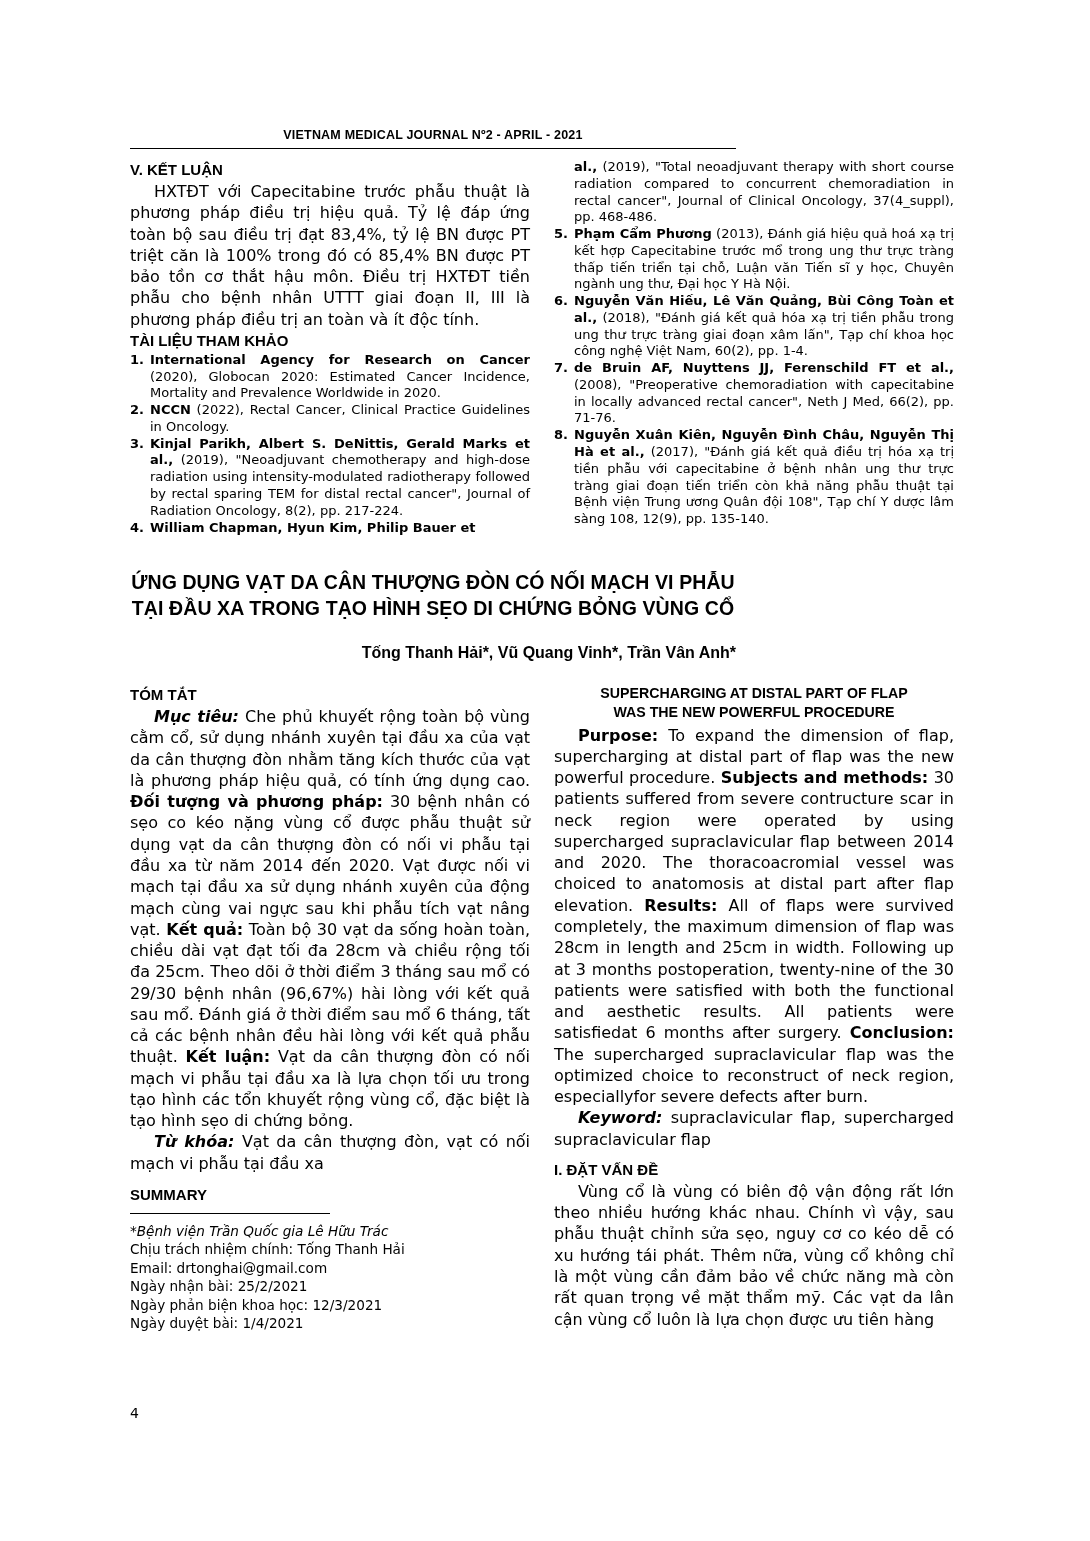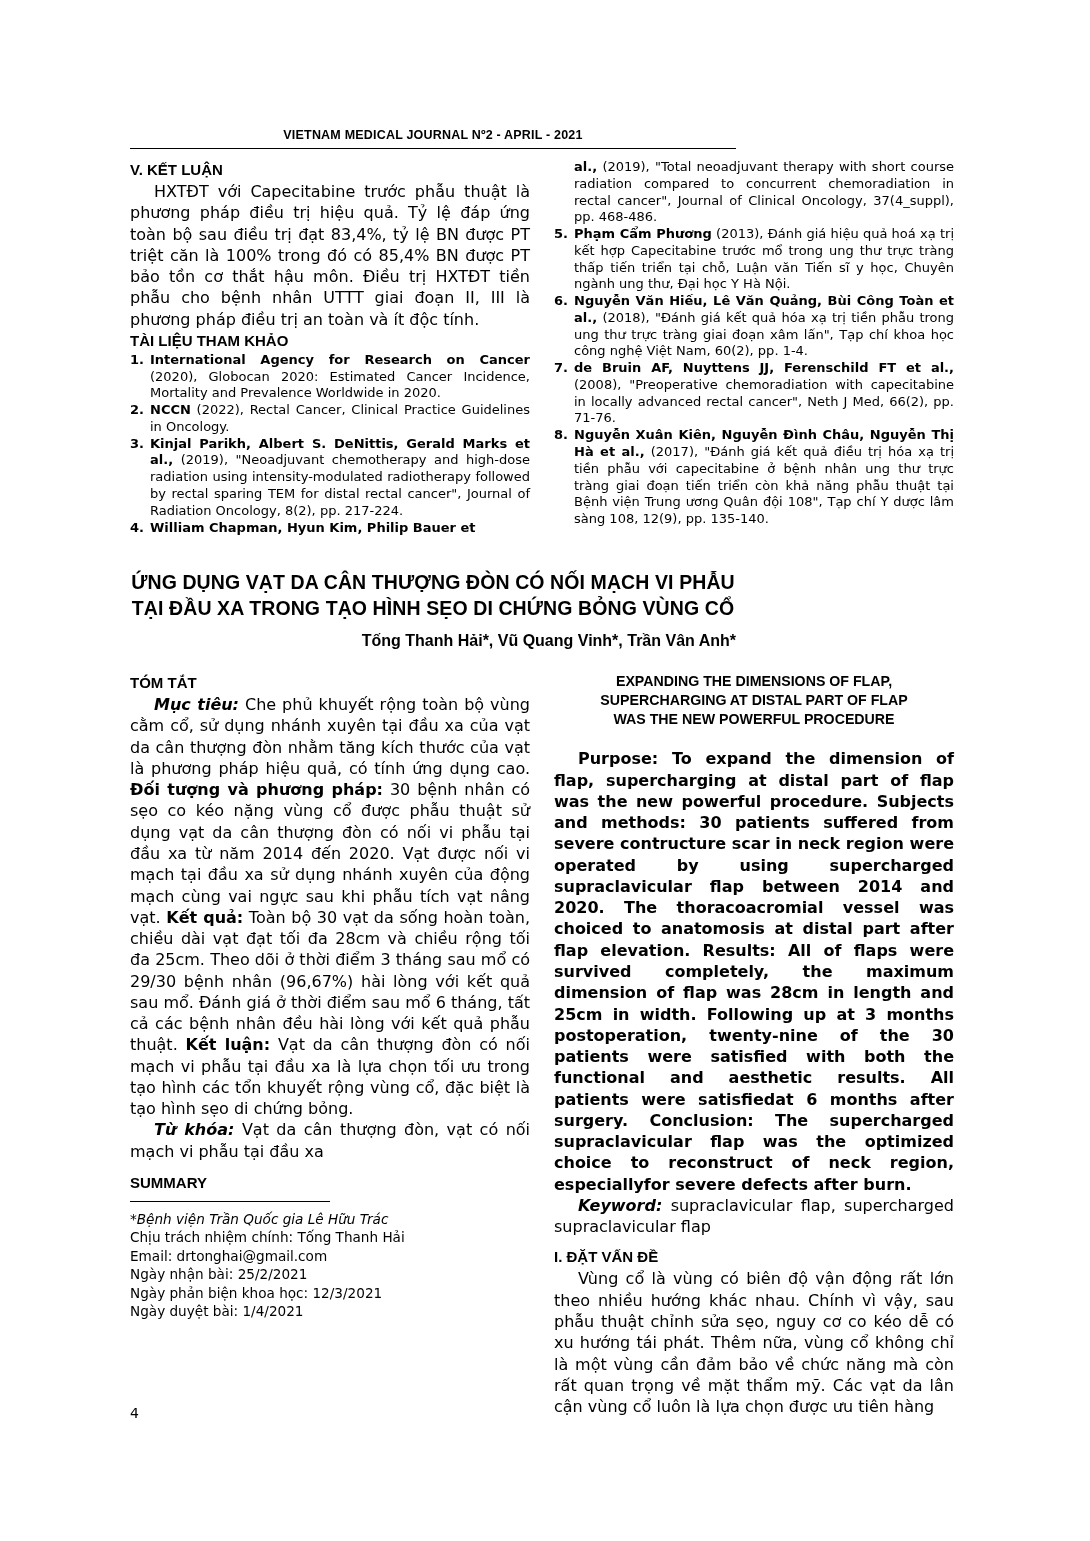--- a/index.html
+++ b/index.html
@@ -88,21 +88,21 @@
     text-align: center;
   }
   .art-title {
     font-size: 19.5px;
     font-weight: bold;
     line-height: 1.33;
     font-family: "Liberation Sans", sans-serif;
     letter-spacing: 0.1px;
   }
   .authors {
-    margin-top: 10px;
+    margin-top: 22px;
     text-align: right;
     font-size: 16px;
     font-weight: bold;
     font-family: "Liberation Sans", sans-serif;
   }
   .body-cols {
     display: flex;
     gap: 24px;
     margin-top: 22px;
   }
@@ -216,25 +216,24 @@
         <div class="it">*Bệnh viện Trần Quốc gia Lê Hữu Trác</div>
         <div>Chịu trách nhiệm chính: Tống Thanh Hải</div>
         <div>Email: drtonghai@gmail.com</div>
         <div>Ngày nhận bài: 25/2/2021</div>
         <div>Ngày phản biện khoa học: 12/3/2021</div>
         <div>Ngày duyệt bài: 1/4/2021</div>
       </div>
     </div>
 
     <div class="col">
-      <div class="abs-en-title">EXPANDING THE DIMENSIONS OF FLAP,</div>
       <div class="abs-en-title">SUPERCHARGING AT DISTAL PART OF FLAP</div>
       <div class="abs-en-title">WAS THE NEW POWERFUL PROCEDURE</div>
 
-      <p style="margin-top:20px;font-weight:bold;">
+      <p style="margin-top:3px;">
         <span style="display:inline-block;width:24px;"></span><b>Purpose:</b><span> To expand the dimension of flap, supercharging at distal part of flap was the new powerful procedure. </span><b>Subjects and methods:</b><span> 30 patients suffered from severe contructure scar in neck region were operated by using supercharged supraclavicular flap between 2014 and 2020. The thoracoacromial vessel was choiced to anatomosis at distal part after flap elevation. </span><b>Results:</b><span> All of flaps were survived completely, the maximum dimension of flap was 28cm in length and 25cm in width. Following up at 3 months postoperation, twenty-nine of the 30 patients were satisfied with both the functional and aesthetic results. All patients were satisfiedat 6 months after surgery. </span><b>Conclusion:</b><span> The supercharged supraclavicular flap was the optimized choice to reconstruct of neck region, especiallyfor severe defects after burn.</span>
       </p>
       <p>
         <span style="display:inline-block;width:24px;"></span><b class="it">Keyword:</b><span> supraclavicular flap, supercharged supraclavicular flap</span>
       </p>
 
       <h2 class="sec" style="margin-top:11px;">I. ĐẶT VẤN ĐỀ</h2>
       <p class="indent">Vùng cổ là vùng có biên độ vận động rất lớn theo nhiều hướng khác nhau. Chính vì vậy, sau phẫu thuật chỉnh sửa sẹo, nguy cơ co kéo dễ có xu hướng tái phát. Thêm nữa, vùng cổ không chỉ là một vùng cần đảm bảo về chức năng mà còn rất quan trọng về mặt thẩm mỹ. Các vạt da lân cận vùng cổ luôn là lựa chọn được ưu tiên hàng</p>
     </div>
   </div>

